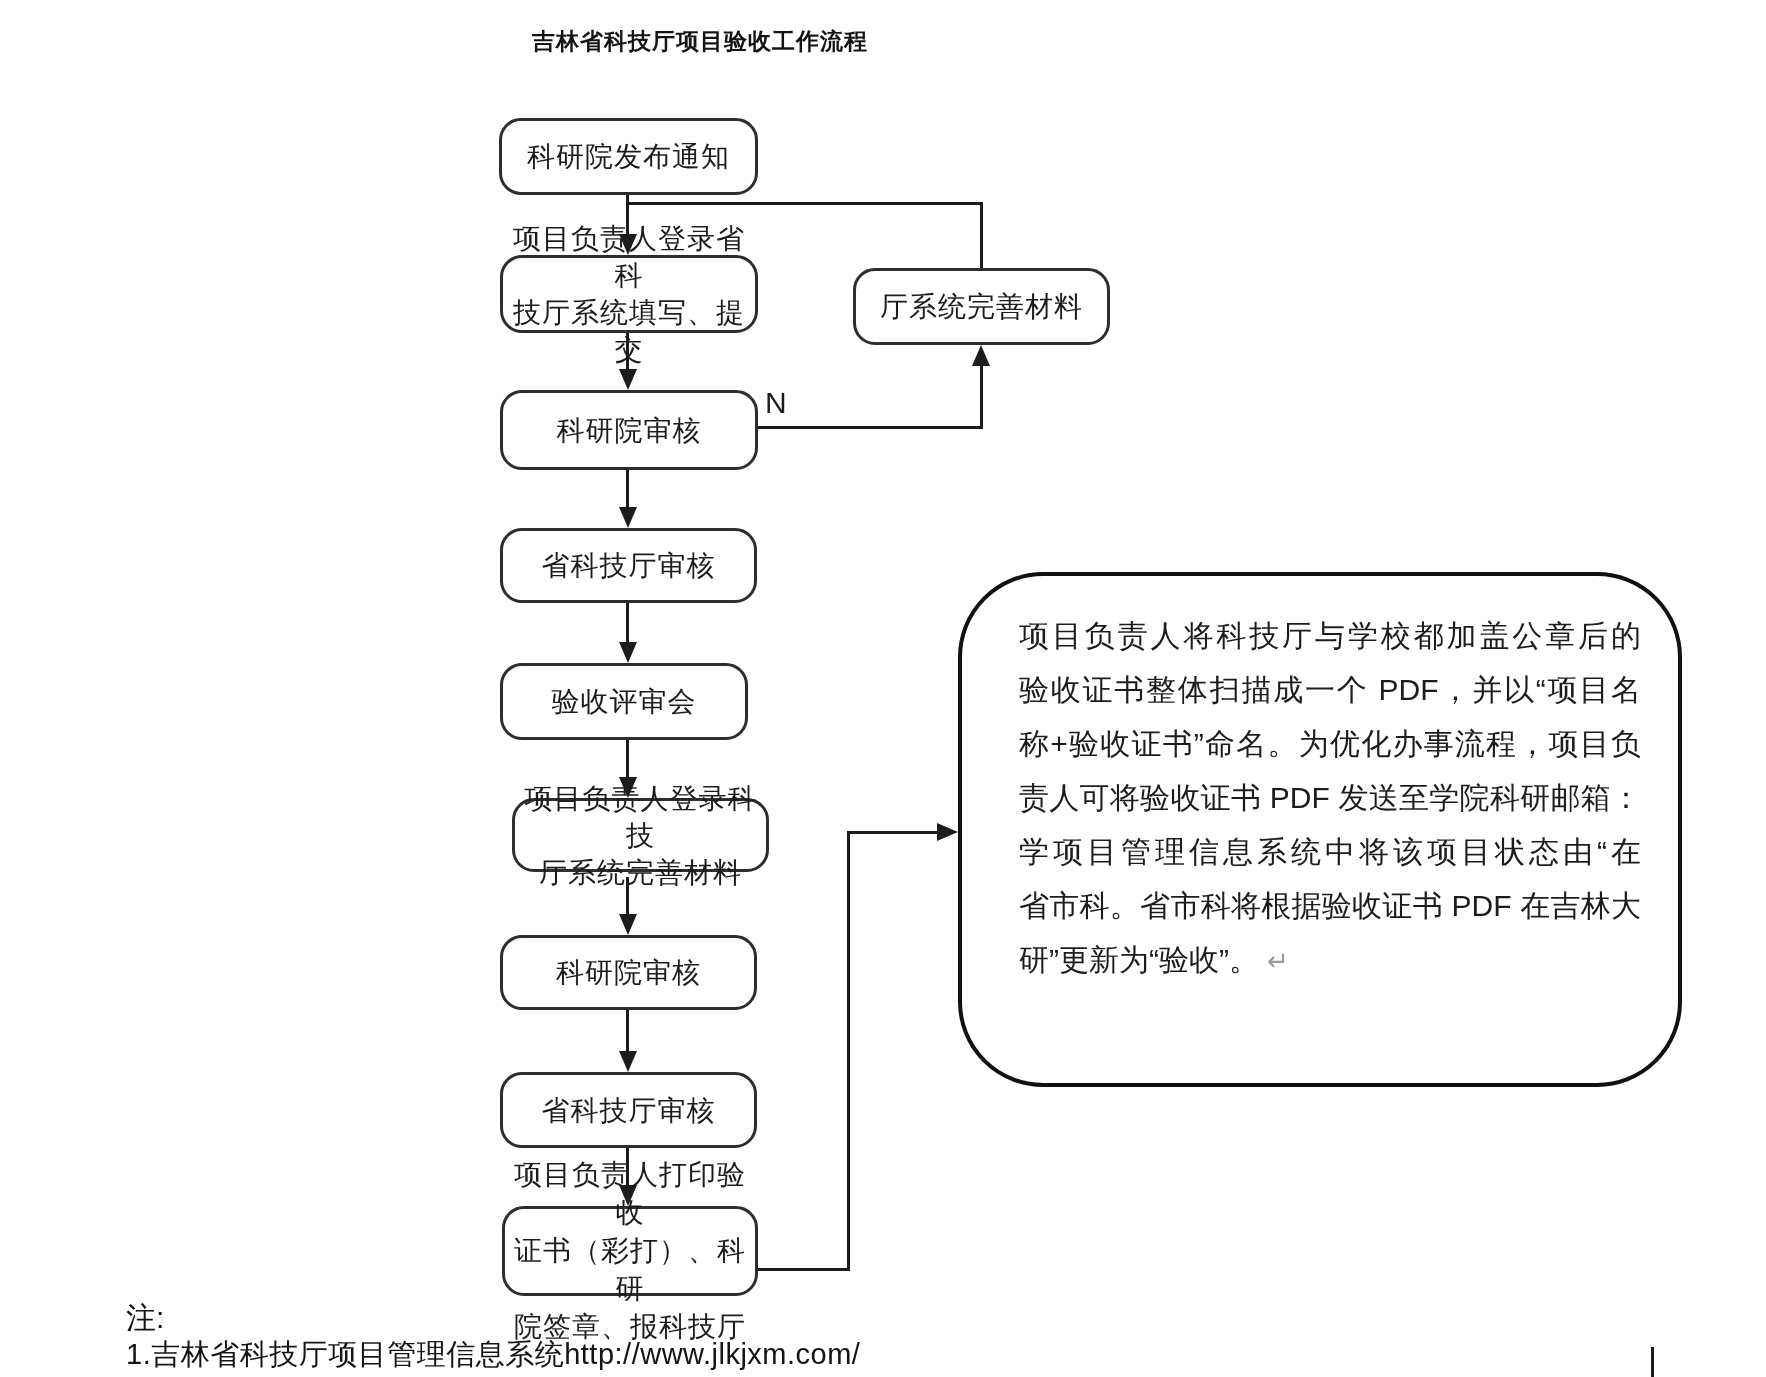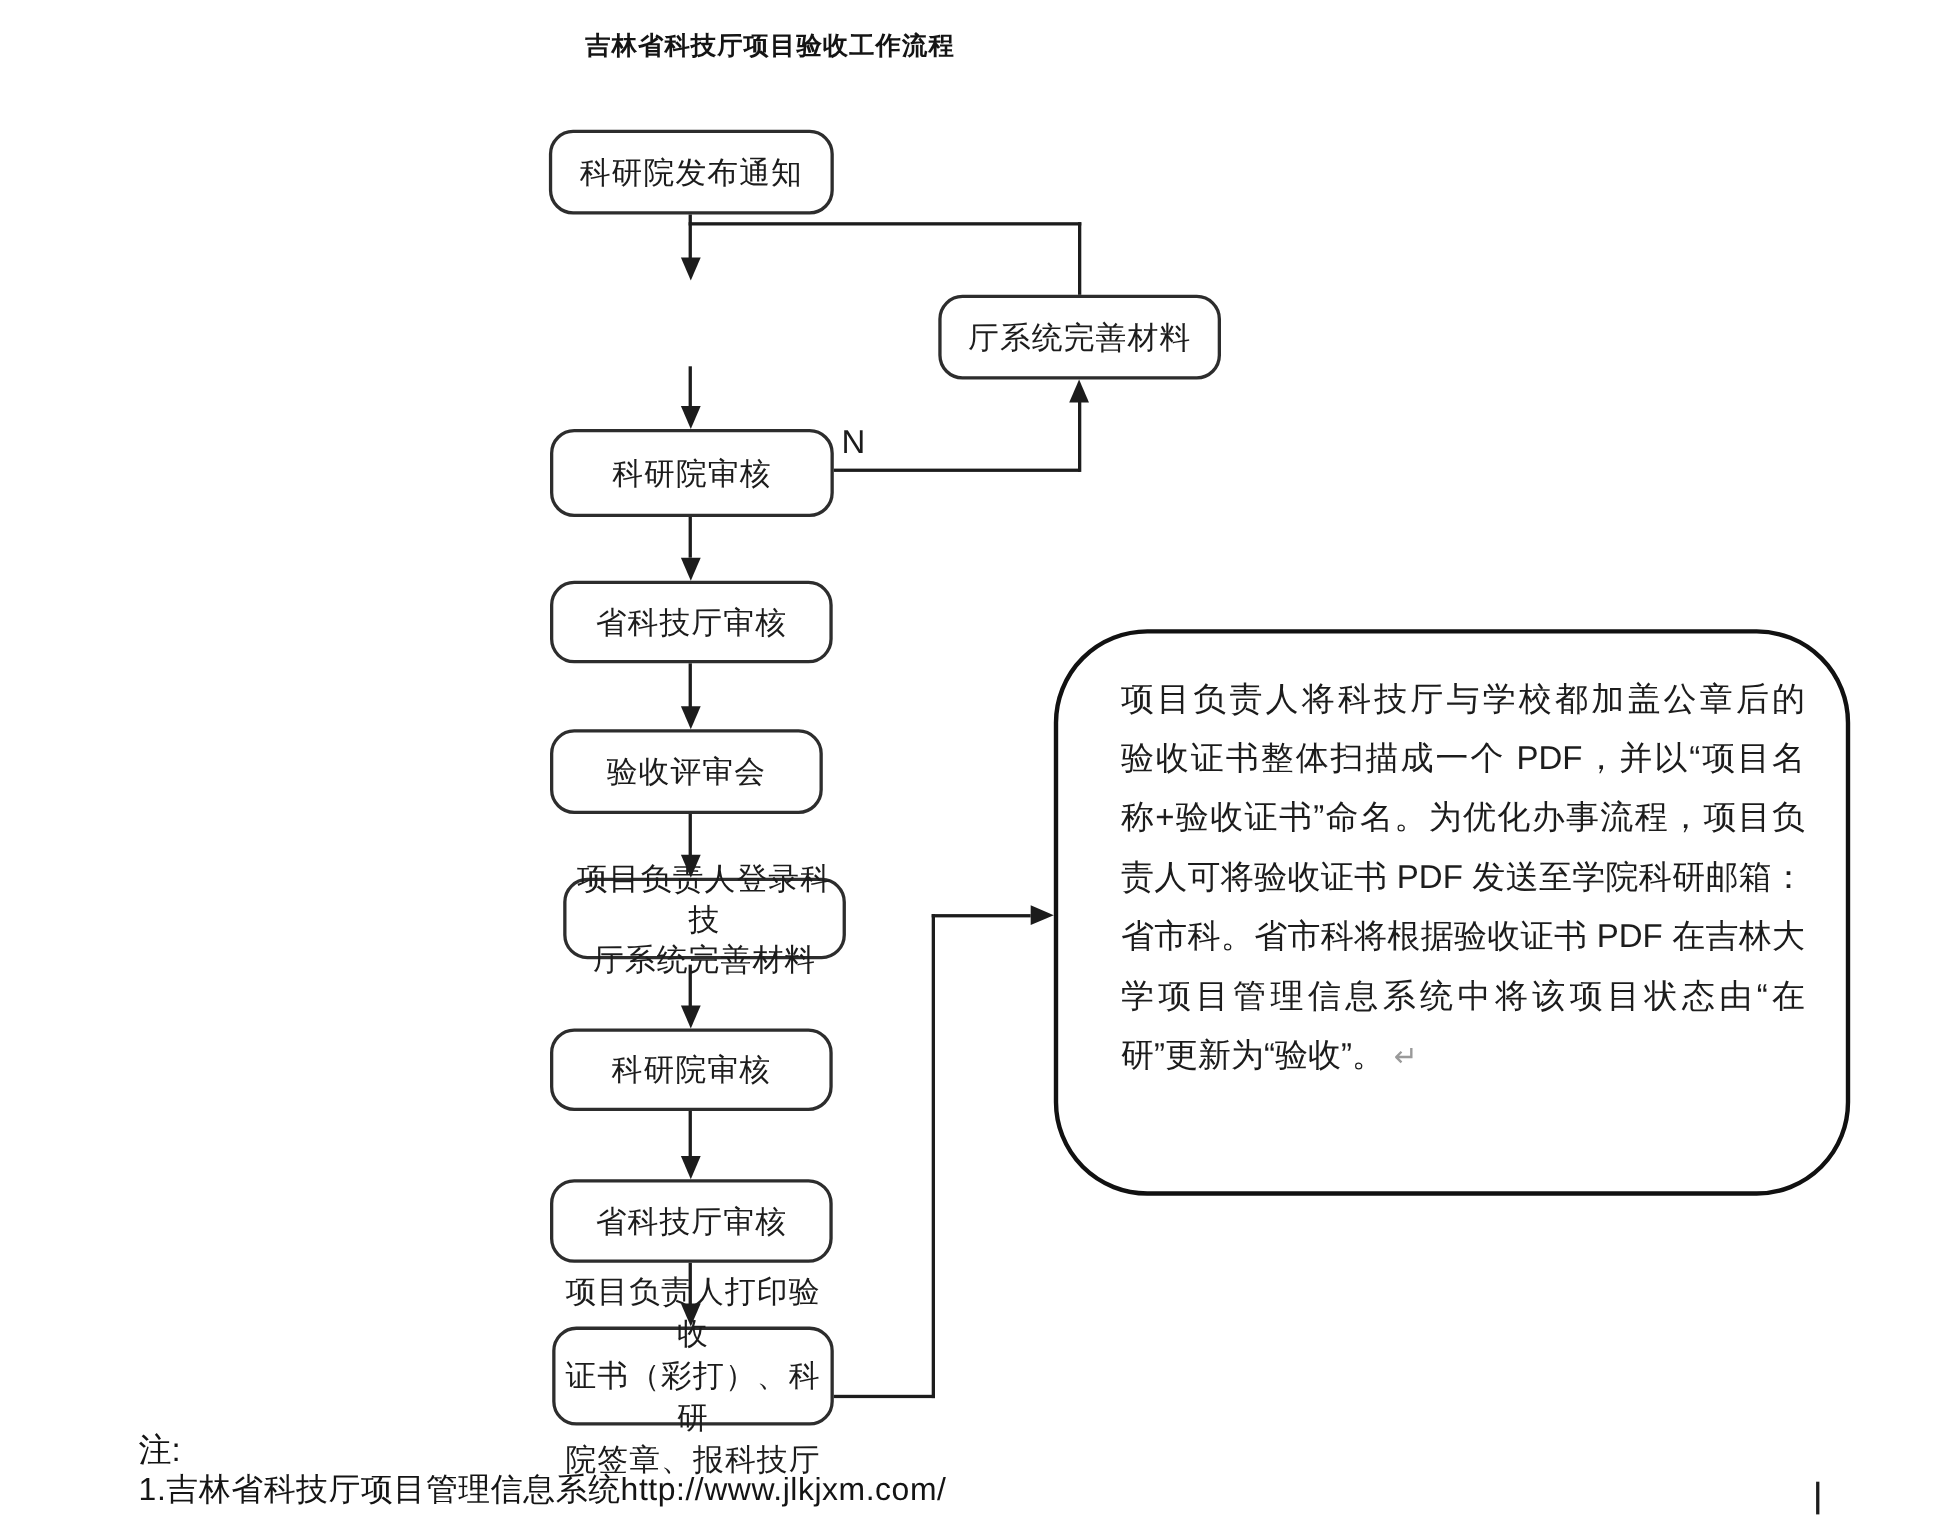--- a/index.html
+++ b/index.html
@@ -41,20 +41,22 @@
 </style>
 </head>
 <body>
 
 <div id="stage">
 
   <div class="title">吉林省科技厅项目验收工作流程</div>
 
   <div class="node" style="left:499px;top:118px;width:259px;height:77px;">科研院发布通知</div>
 
+  <div class="node" style="left:500px;top:255px;width:258px;height:78px;">项目负责人登录省科
+技厅系统填写、提交</div>
 
   <div class="node" style="left:500px;top:390px;width:258px;height:80px;">科研院审核</div>
 
   <div class="node" style="left:500px;top:528px;width:257px;height:75px;">省科技厅审核</div>
 
   <div class="node" style="left:500px;top:663px;width:248px;height:77px;">验收评审会</div>
 
   <div class="node" style="left:512px;top:798px;width:257px;height:74px;">项目负责人登录科技
 厅系统完善材料</div>
 
@@ -67,22 +69,22 @@
 院签章、报科技厅</div>
 
   <div class="node" style="left:853px;top:268px;width:257px;height:77px;">厅系统完善材料</div>
 
   <div class="bignote">
     <div class="bignote-text">
       <div class="bigline">项目负责人将科技厅与学校都加盖公章后的</div>
       <div class="bigline">验收证书整体扫描成一个 PDF，并以“项目名</div>
       <div class="bigline">称+验收证书”命名。为优化办事流程，项目负</div>
       <div class="bigline">责人可将验收证书 PDF 发送至学院科研邮箱：</div>
+      <div class="bigline">学项目管理信息系统中将该项目状态由“在</div>
       <div class="bigline">省市科。省市科将根据验收证书 PDF 在吉林大</div>
-      <div class="bigline">学项目管理信息系统中将该项目状态由“在</div>
       <div class="bigline last"><span>研”更新为“验收”。</span><span class="return-mark">↵</span></div>
     </div>
   </div>
 
   <div class="vline" style="left:626px;top:195px;width:3px;height:42px;"></div>
   <div class="arr down" style="left:619px;top:234px;"></div>
   <div class="hline" style="left:626px;top:202px;width:357px;height:3px;"></div>
   <div class="vline" style="left:980px;top:202px;width:3px;height:66px;"></div>
 
   <div class="vline" style="left:626px;top:333px;width:3px;height:38px;"></div>

